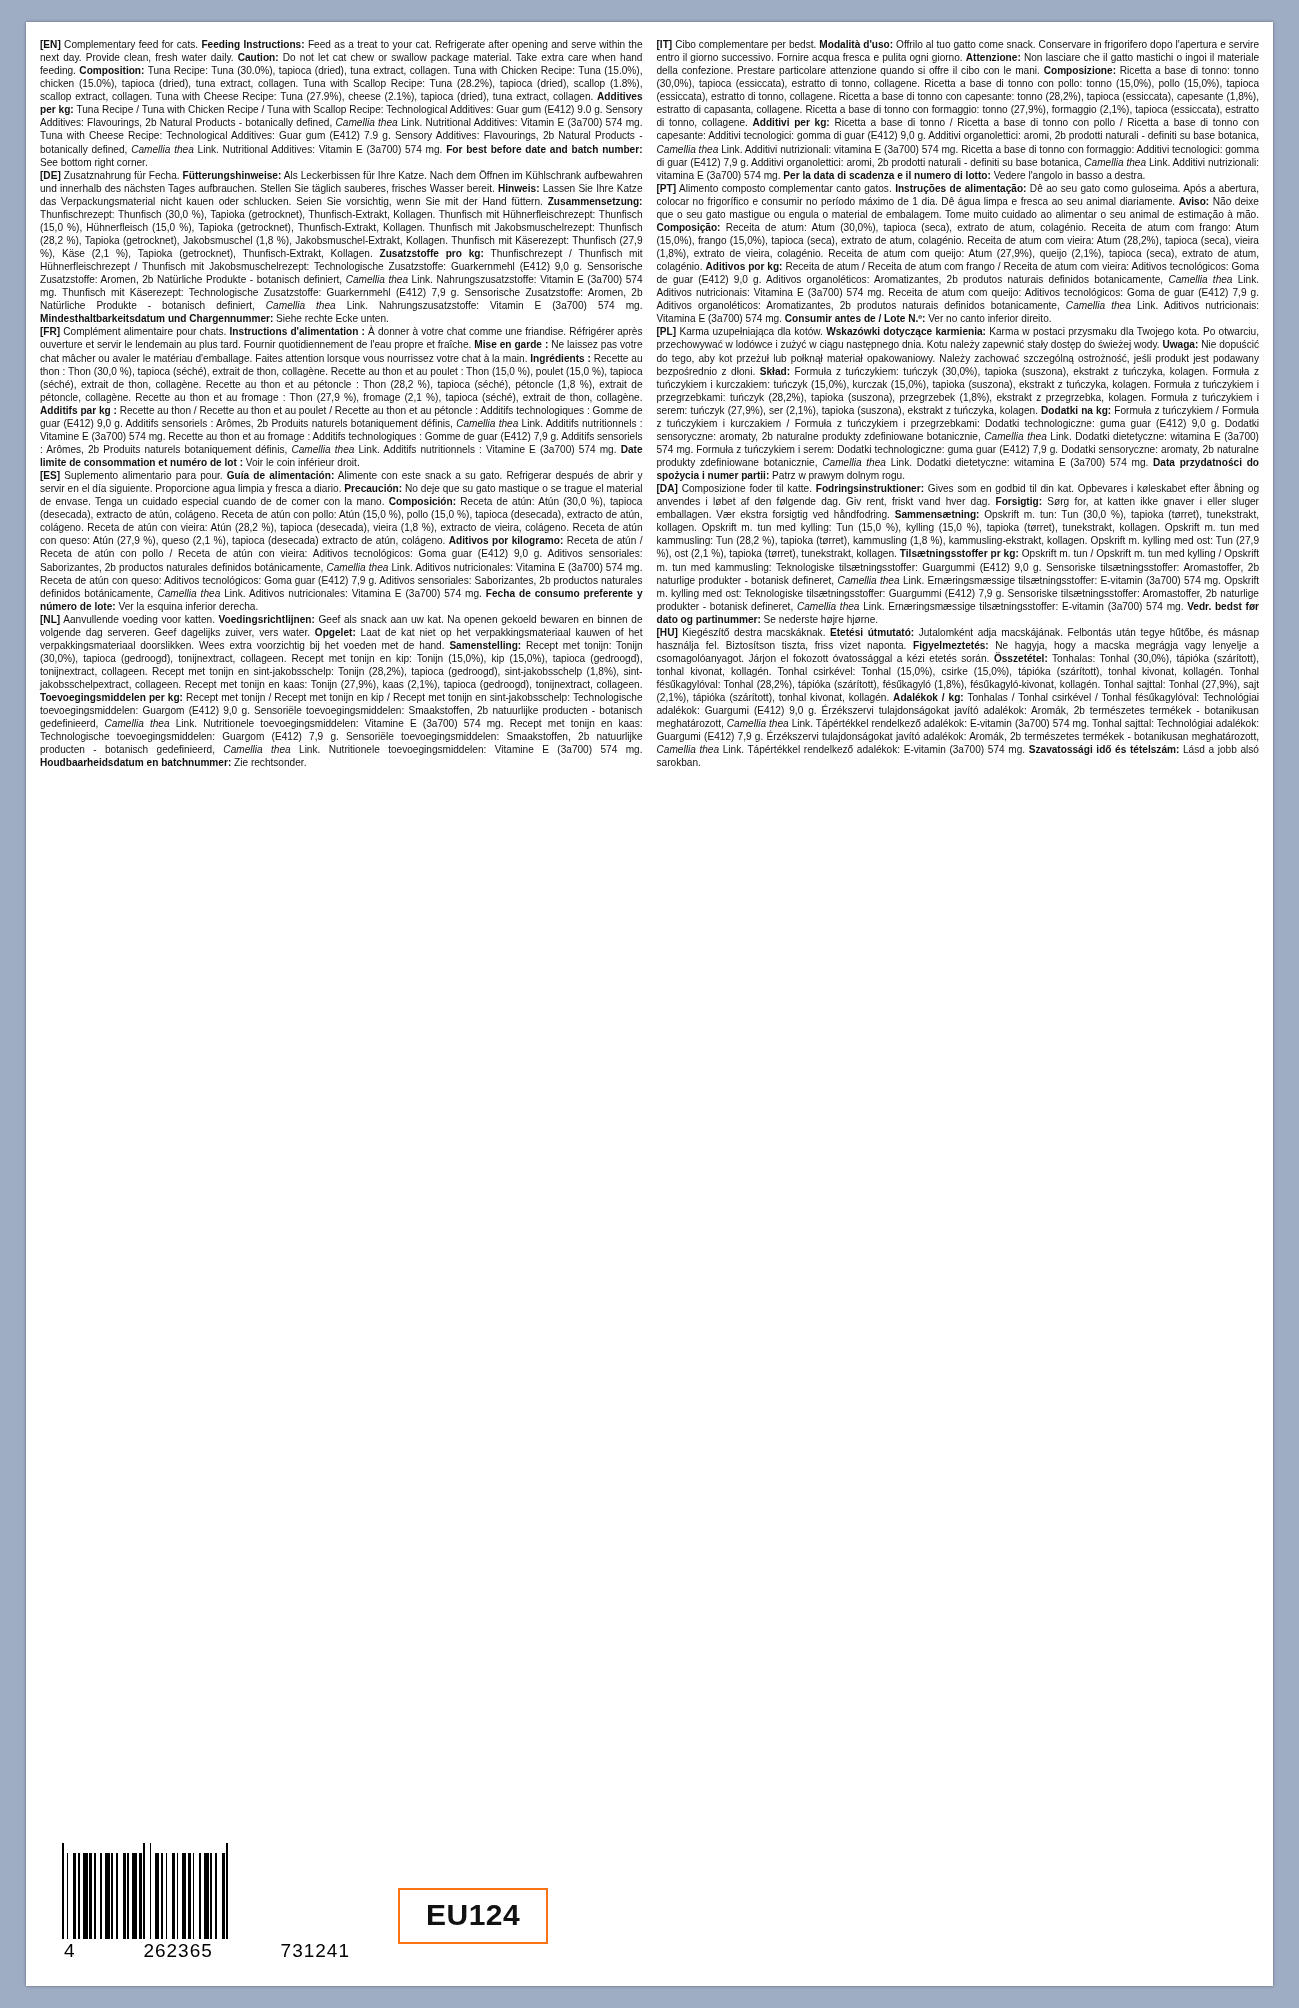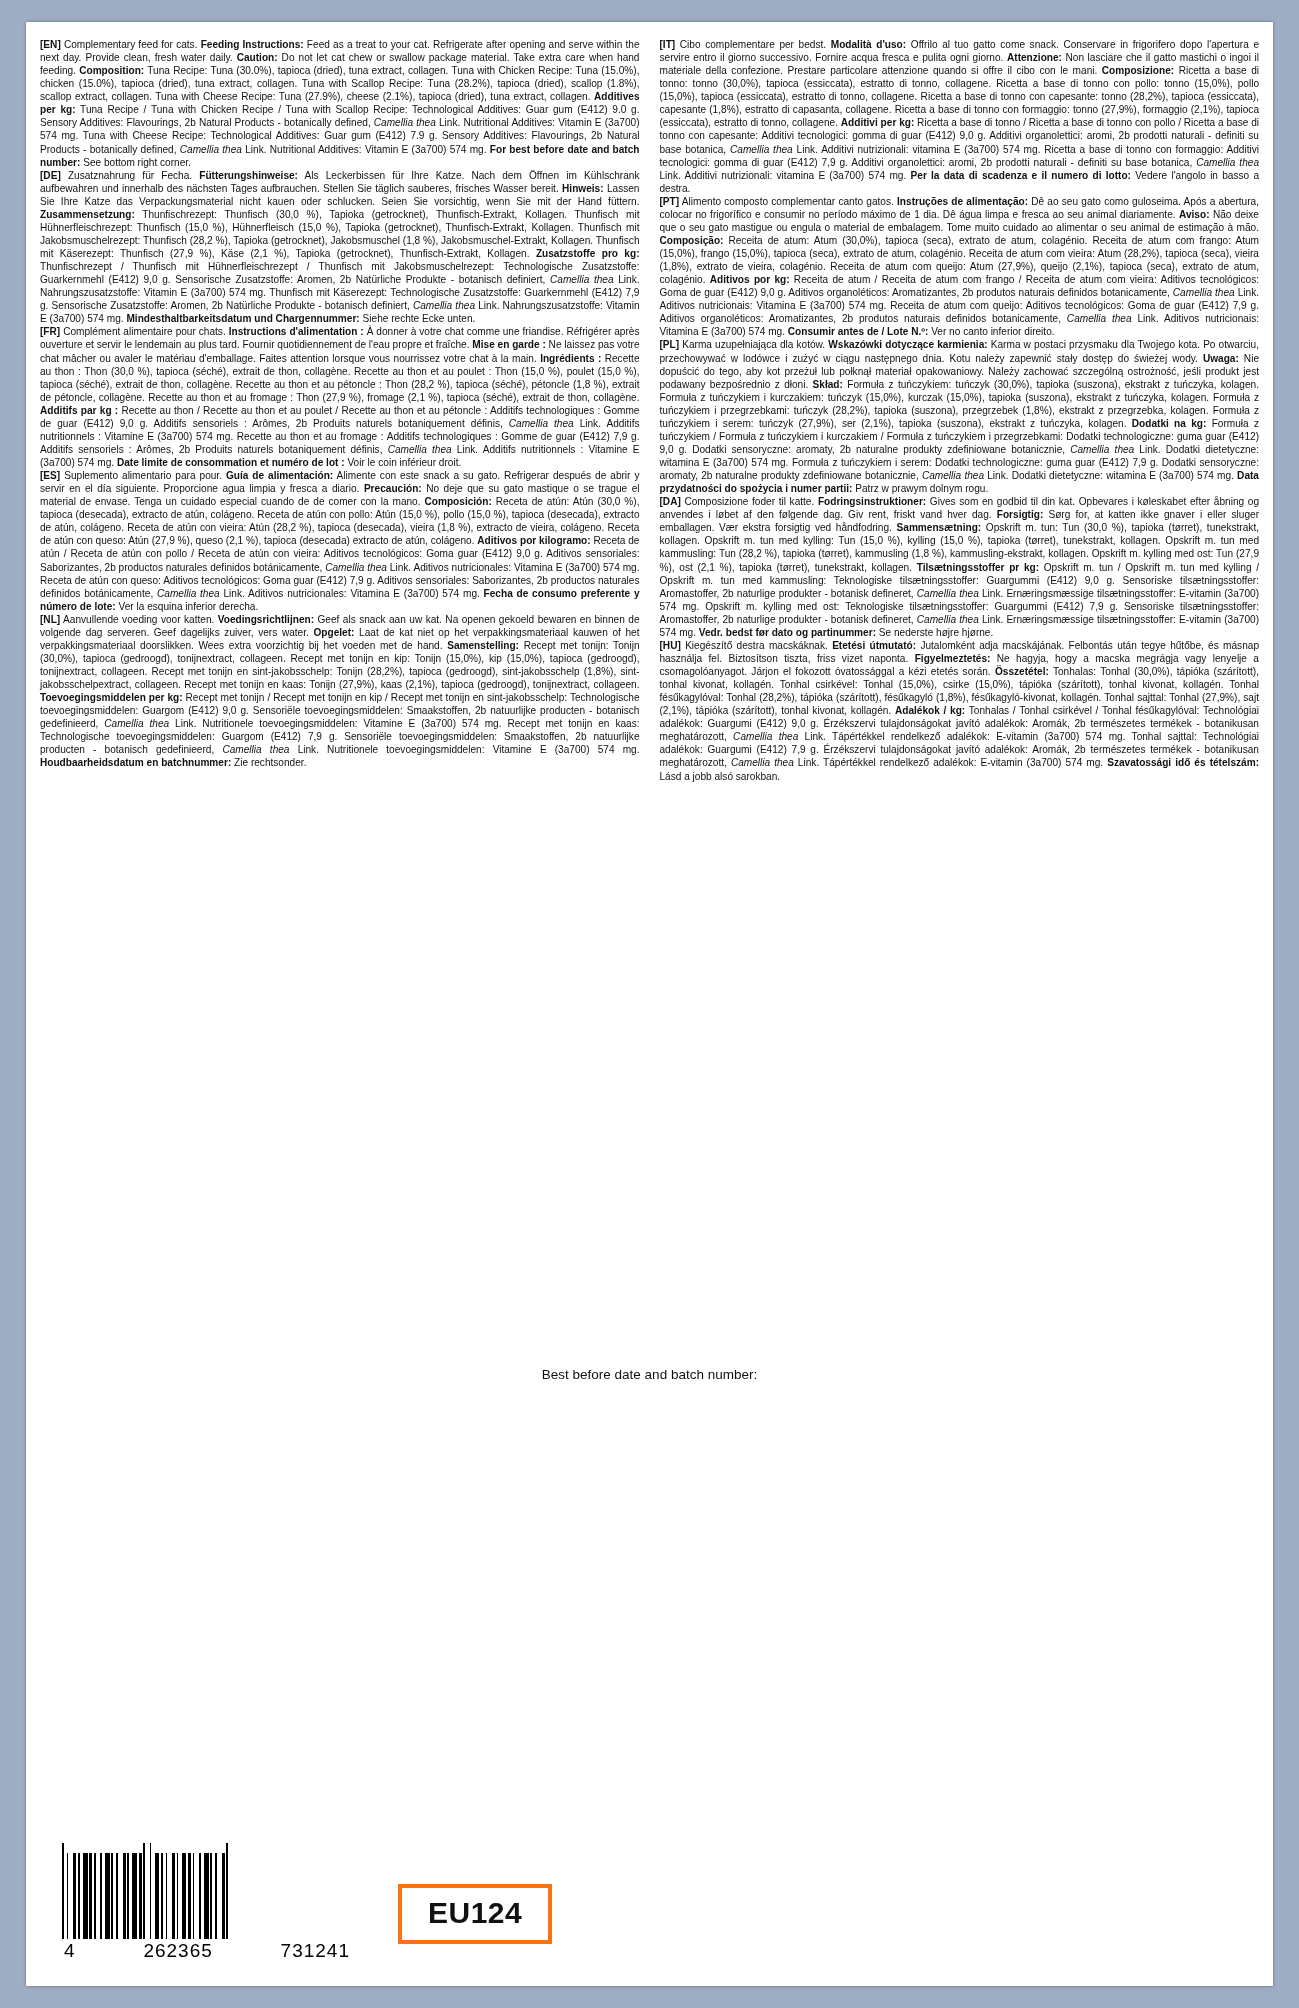--- a/index.html
+++ b/index.html
@@ -30,21 +30,21 @@
     background: #ffffff;
     box-shadow: 0 0 3px rgba(0,0,0,.4);
   }
   .cols {
     position: absolute;
     left: 14px;
     top: 16px;
     right: 14px;
     height: 1320px;
     display: flex;
-    gap: 20px;
+    gap: 14px;
   }
   .col {
     width: 50%;
     font-size: 10.1px;
     line-height: 1.295;
     color: #111;
     text-align: justify;
     hyphens: auto;
   }
   .col p {
@@ -87,21 +87,21 @@
     font-size: 19px;
     letter-spacing: 1px;
     margin-top: 1px;
     padding: 0 2px;
     color: #000;
   }
   .batchbox {
     position: absolute;
     left: 372px;
     bottom: 42px;
-    border: 4px solid #f97316;
+    border: 2px solid #f97316;
     padding: 8px 26px 10px;
     font-size: 30px;
     font-weight: bold;
     letter-spacing: .5px;
     color: #111;
     font-family: "Liberation Sans", sans-serif;
   }
 </style>
 </head>
 <body>
@@ -161,21 +161,20 @@
           <span> <b>Fodringsinstruktioner:</b> Gives som en godbid til din kat. Opbevares i køleskabet efter åbning og anvendes i løbet af den følgende dag. Giv rent, friskt vand hver dag. <b>Forsigtig:</b> Sørg for, at katten ikke gnaver i eller sluger emballagen. Vær ekstra forsigtig ved håndfodring. <b>Sammensætning:</b> Opskrift m. tun: Tun (30,0 %), tapioka (tørret), tunekstrakt, kollagen. Opskrift m. tun med kylling: Tun (15,0 %), kylling (15,0 %), tapioka (tørret), tunekstrakt, kollagen. Opskrift m. tun med kammusling: Tun (28,2 %), tapioka (tørret), kammusling (1,8 %), kammusling-ekstrakt, kollagen. Opskrift m. kylling med ost: Tun (27,9 %), ost (2,1 %), tapioka (tørret), tunekstrakt, kollagen. <b>Tilsætningsstoffer pr kg:</b> Opskrift m. tun / Opskrift m. tun med kylling / Opskrift m. tun med kammusling: Teknologiske tilsætningsstoffer: Guargummi (E412) 9,0 g. Sensoriske tilsætningsstoffer: Aromastoffer, 2b naturlige produkter - botanisk defineret, <i>Camellia thea</i> Link. Ernæringsmæssige tilsætningsstoffer: E-vitamin (3a700) 574 mg. Opskrift m. kylling med ost: Teknologiske tilsætningsstoffer: Guargummi (E412) 7,9 g. Sensoriske tilsætningsstoffer: Aromastoffer, 2b naturlige produkter - botanisk defineret, <i>Camellia thea</i> Link. Ernæringsmæssige tilsætningsstoffer: E-vitamin (3a700) 574 mg. <b>Vedr. bedst før dato og partinummer:</b> Se nederste højre hjørne.</span>
         </p>
         <p>
           <b>[HU]</b>
           <span>Kiegészítő destra macskáknak.</span>
           <span> <b>Etetési útmutató:</b> Jutalomként adja macskájának. Felbontás után tegye hűtőbe, és másnap használja fel. Biztosítson tiszta, friss vizet naponta. <b>Figyelmeztetés:</b> Ne hagyja, hogy a macska megrágja vagy lenyelje a csomagolóanyagot. Járjon el fokozott óvatossággal a kézi etetés során. <b>Összetétel:</b> Tonhalas: Tonhal (30,0%), tápióka (szárított), tonhal kivonat, kollagén. Tonhal csirkével: Tonhal (15,0%), csirke (15,0%), tápióka (szárított), tonhal kivonat, kollagén. Tonhal fésűkagylóval: Tonhal (28,2%), tápióka (szárított), fésűkagyló (1,8%), fésűkagyló-kivonat, kollagén. Tonhal sajttal: Tonhal (27,9%), sajt (2,1%), tápióka (szárított), tonhal kivonat, kollagén. <b>Adalékok / kg:</b> Tonhalas / Tonhal csirkével / Tonhal fésűkagylóval: Technológiai adalékok: Guargumi (E412) 9,0 g. Érzékszervi tulajdonságokat javító adalékok: Aromák, 2b természetes termékek - botanikusan meghatározott, <i>Camellia thea</i> Link. Tápértékkel rendelkező adalékok: E-vitamin (3a700) 574 mg. Tonhal sajttal: Technológiai adalékok: Guargumi (E412) 7,9 g. Érzékszervi tulajdonságokat javító adalékok: Aromák, 2b természetes termékek - botanikusan meghatározott, <i>Camellia thea</i> Link. Tápértékkel rendelkező adalékok: E-vitamin (3a700) 574 mg. <b>Szavatossági idő és tételszám:</b> Lásd a jobb alsó sarokban.</span>
         </p>
       </div>
     </div>
 
-    <div class="bestbefore">Best before date and batch number:</div>
 
     <div class="barcode-wrap">
       <div class="barcode" id="barcode-bars">
           <i style="width: 1.6px; height: 96px; background: rgb(0, 0, 0);"></i>
           <i style="width: 3.2px; height: 96px; background: transparent;"></i>
           <i style="width: 1.6px; height: 86px; background: rgb(0, 0, 0);"></i>
           <i style="width: 4.8px; height: 86px; background: transparent;"></i>
           <i style="width: 3.2px; height: 86px; background: rgb(0, 0, 0);"></i>
           <i style="width: 1.6px; height: 86px; background: transparent;"></i>
           <i style="width: 1.6px; height: 86px; background: rgb(0, 0, 0);"></i>

